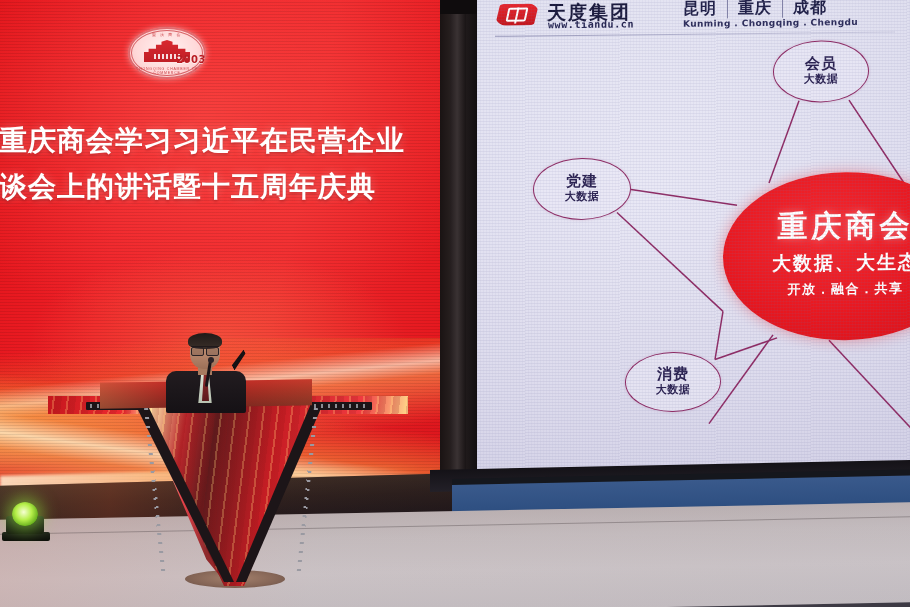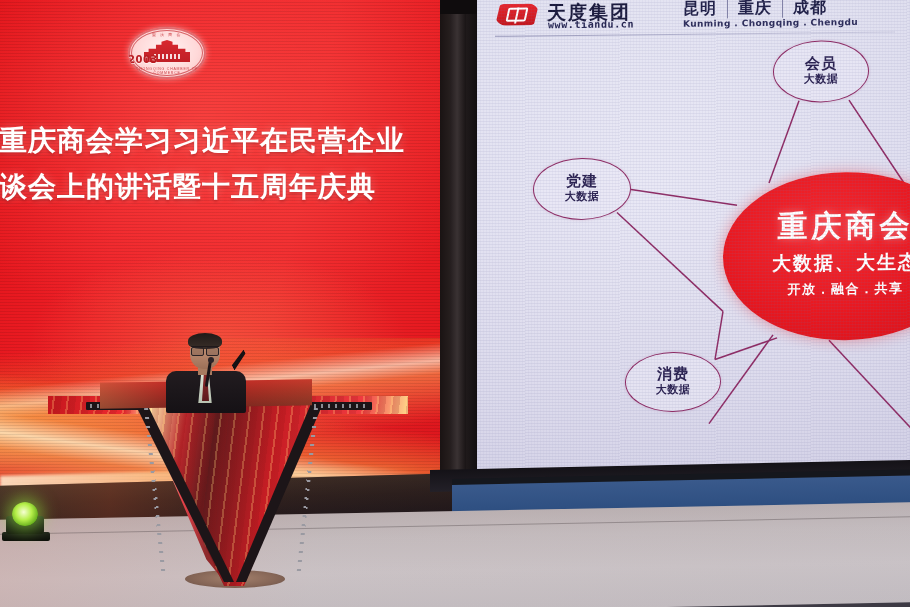--- a/index.html
+++ b/index.html
@@ -67,21 +67,21 @@
     clip-path:polygon(0% 100%,0% 55%,10% 55%,10% 40%,26% 40%,26% 22%,38% 22%,38% 8%,50% 0%,62% 8%,62% 22%,74% 22%,74% 40%,90% 40%,90% 55%,100% 55%,100% 100%);
   }
   .emblem .bldg-dots{
     position:absolute; left:50%; top:27px; transform:translateX(-50%);
     width:26px; height:5px;
     background:repeating-linear-gradient(90deg,#fff 0 2px, transparent 2px 4px);
     opacity:.85;
   }
   .emblem .year{
     position:absolute; left:0; right:0; top:27px;
-    text-align:left; font-size:10px; font-weight:700; color:#b81c22;
+    text-align:right; font-size:10px; font-weight:700; color:#b81c22;
     letter-spacing:.5px; font-family:"DejaVu Sans",sans-serif;
     text-shadow:0 1px 0 rgba(255,255,255,.6);
   }
   .emblem .arc-top, .emblem .arc-bot{
     position:absolute; left:0; right:0; text-align:center;
     font-size:4px; color:#c02028; letter-spacing:1.5px; opacity:.8;
   }
   .emblem .arc-top{ top:5px; }
   .emblem .arc-bot{ bottom:4px; font-size:3.5px; letter-spacing:.8px; }
 

